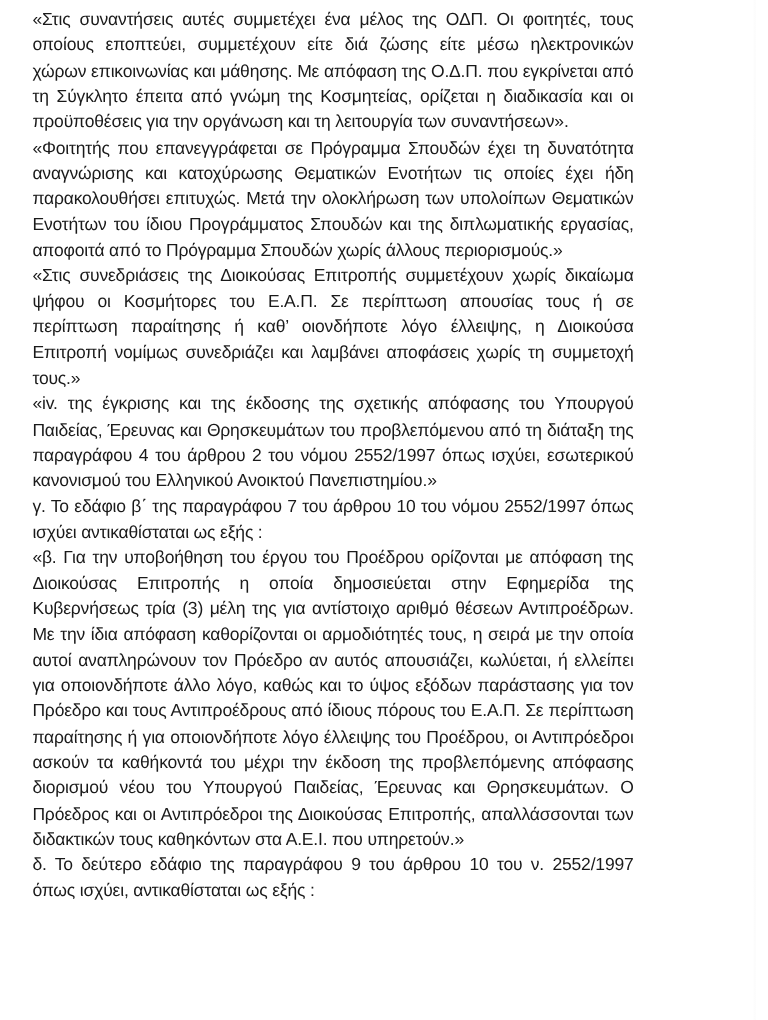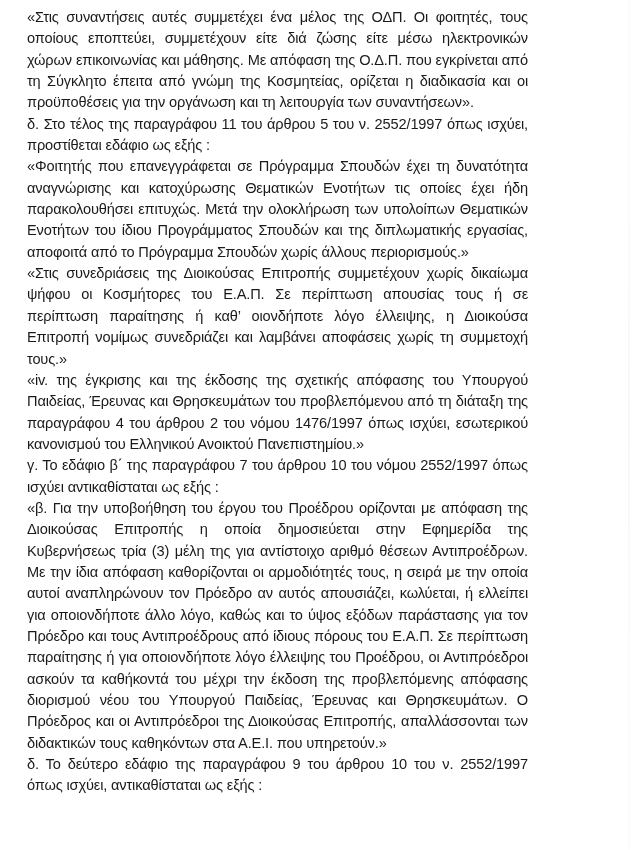--- a/index.html
+++ b/index.html
@@ -40,22 +40,21 @@
       height: 850px;
       background: linear-gradient(to bottom, #fbfbfb, #f3f3f3, #fbfbfb);
       opacity: 0.6;
     }
   </style>
 </head>
 <body>
 
 <div class="page">
   <p class="para">«Στις συναντήσεις αυτές συμμετέχει ένα μέλος της ΟΔΠ. Οι φοιτητές, τους οποίους εποπτεύει, συμμετέχουν είτε διά ζώσης είτε μέσω ηλεκτρονικών χώρων επικοινωνίας και μάθησης. Με απόφαση της Ο.Δ.Π. που εγκρίνεται από τη Σύγκλητο έπειτα από γνώμη της Κοσμητείας, ορίζεται η διαδικασία και οι προϋποθέσεις για την οργάνωση και τη λειτουργία των συναντήσεων».</p>
-  <p class="para">δ. Στο τέλος της παραγράφου 11 του άρθρου 5 του ν. 2552/1997 όπως ισχύει, προστίθεται εδάφιο ως εξής :</p>
   <p class="para"> «Φοιτητής που επανεγγράφεται σε Πρόγραμμα Σπουδών έχει τη δυνατότητα αναγνώρισης και κατοχύρωσης Θεματικών Ενοτήτων τις οποίες έχει ήδη παρακολουθήσει επιτυχώς. Μετά την ολοκλήρωση των υπολοίπων Θεματικών Ενοτήτων του ίδιου Προγράμματος Σπουδών και της διπλωματικής εργασίας, αποφοιτά από το Πρόγραμμα Σπουδών χωρίς άλλους περιορισμούς.»</p>
   <p class="para">«Στις συνεδριάσεις της Διοικούσας Επιτροπής συμμετέχουν χωρίς δικαίωμα ψήφου οι Κοσμήτορες του Ε.Α.Π.  Σε περίπτωση απουσίας τους ή σε περίπτωση παραίτησης ή καθ’ οιονδήποτε λόγο έλλειψης, η Διοικούσα Επιτροπή νομίμως συνεδριάζει και λαμβάνει αποφάσεις χωρίς τη συμμετοχή τους.»</p>
-  <p class="para">«iv. της έγκρισης και της έκδοσης της σχετικής απόφασης του Υπουργού Παιδείας, Έρευνας και Θρησκευμάτων του προβλεπόμενου από τη διάταξη της παραγράφου 4 του άρθρου 2 του νόμου 1476/1997 όπως ισχύει, εσωτερικού κανονισμού του Ελληνικού Ανοικτού Πανεπιστημίου.»</p>
+  <p class="para">«iv. της έγκρισης και της έκδοσης της σχετικής απόφασης του Υπουργού Παιδείας, Έρευνας και Θρησκευμάτων του προβλεπόμενου από τη διάταξη της παραγράφου 4 του άρθρου 2 του νόμου 2552/1997 όπως ισχύει, εσωτερικού κανονισμού του Ελληνικού Ανοικτού Πανεπιστημίου.»</p>
   <p class="para">γ. Το εδάφιο β΄ της παραγράφου 7 του άρθρου 10 του νόμου 2552/1997 όπως ισχύει αντικαθίσταται ως εξής :</p>
   <p class="para">«β. Για την υποβοήθηση του έργου του Προέδρου ορίζονται με απόφαση της Διοικούσας Επιτροπής η οποία δημοσιεύεται στην Εφημερίδα της Κυβερνήσεως τρία (3) μέλη της για αντίστοιχο αριθμό θέσεων Αντιπροέδρων. Με την ίδια απόφαση καθορίζονται οι αρμοδιότητές τους, η σειρά με την οποία αυτοί αναπληρώνουν τον Πρόεδρο αν αυτός απουσιάζει, κωλύεται, ή ελλείπει για οποιονδήποτε άλλο λόγο, καθώς και το ύψος εξόδων παράστασης για τον Πρόεδρο και τους Αντιπροέδρους από ίδιους πόρους του Ε.Α.Π. Σε περίπτωση παραίτησης ή για οποιονδήποτε λόγο έλλειψης του Προέδρου,  οι Αντιπρόεδροι ασκούν τα καθήκοντά του μέχρι την έκδοση της προβλεπόμενης απόφασης διορισμού νέου του Υπουργού Παιδείας, Έρευνας και Θρησκευμάτων. Ο Πρόεδρος και οι Αντιπρόεδροι της Διοικούσας Επιτροπής, απαλλάσσονται των διδακτικών τους καθηκόντων στα Α.Ε.Ι. που υπηρετούν.»</p>
   <p class="para">δ. Το δεύτερο εδάφιο της παραγράφου 9 του άρθρου 10 του ν. 2552/1997 όπως ισχύει, αντικαθίσταται ως εξής :</p>
 </div>
 
 <div class="scan-edge"></div>
 
 </body></html>

